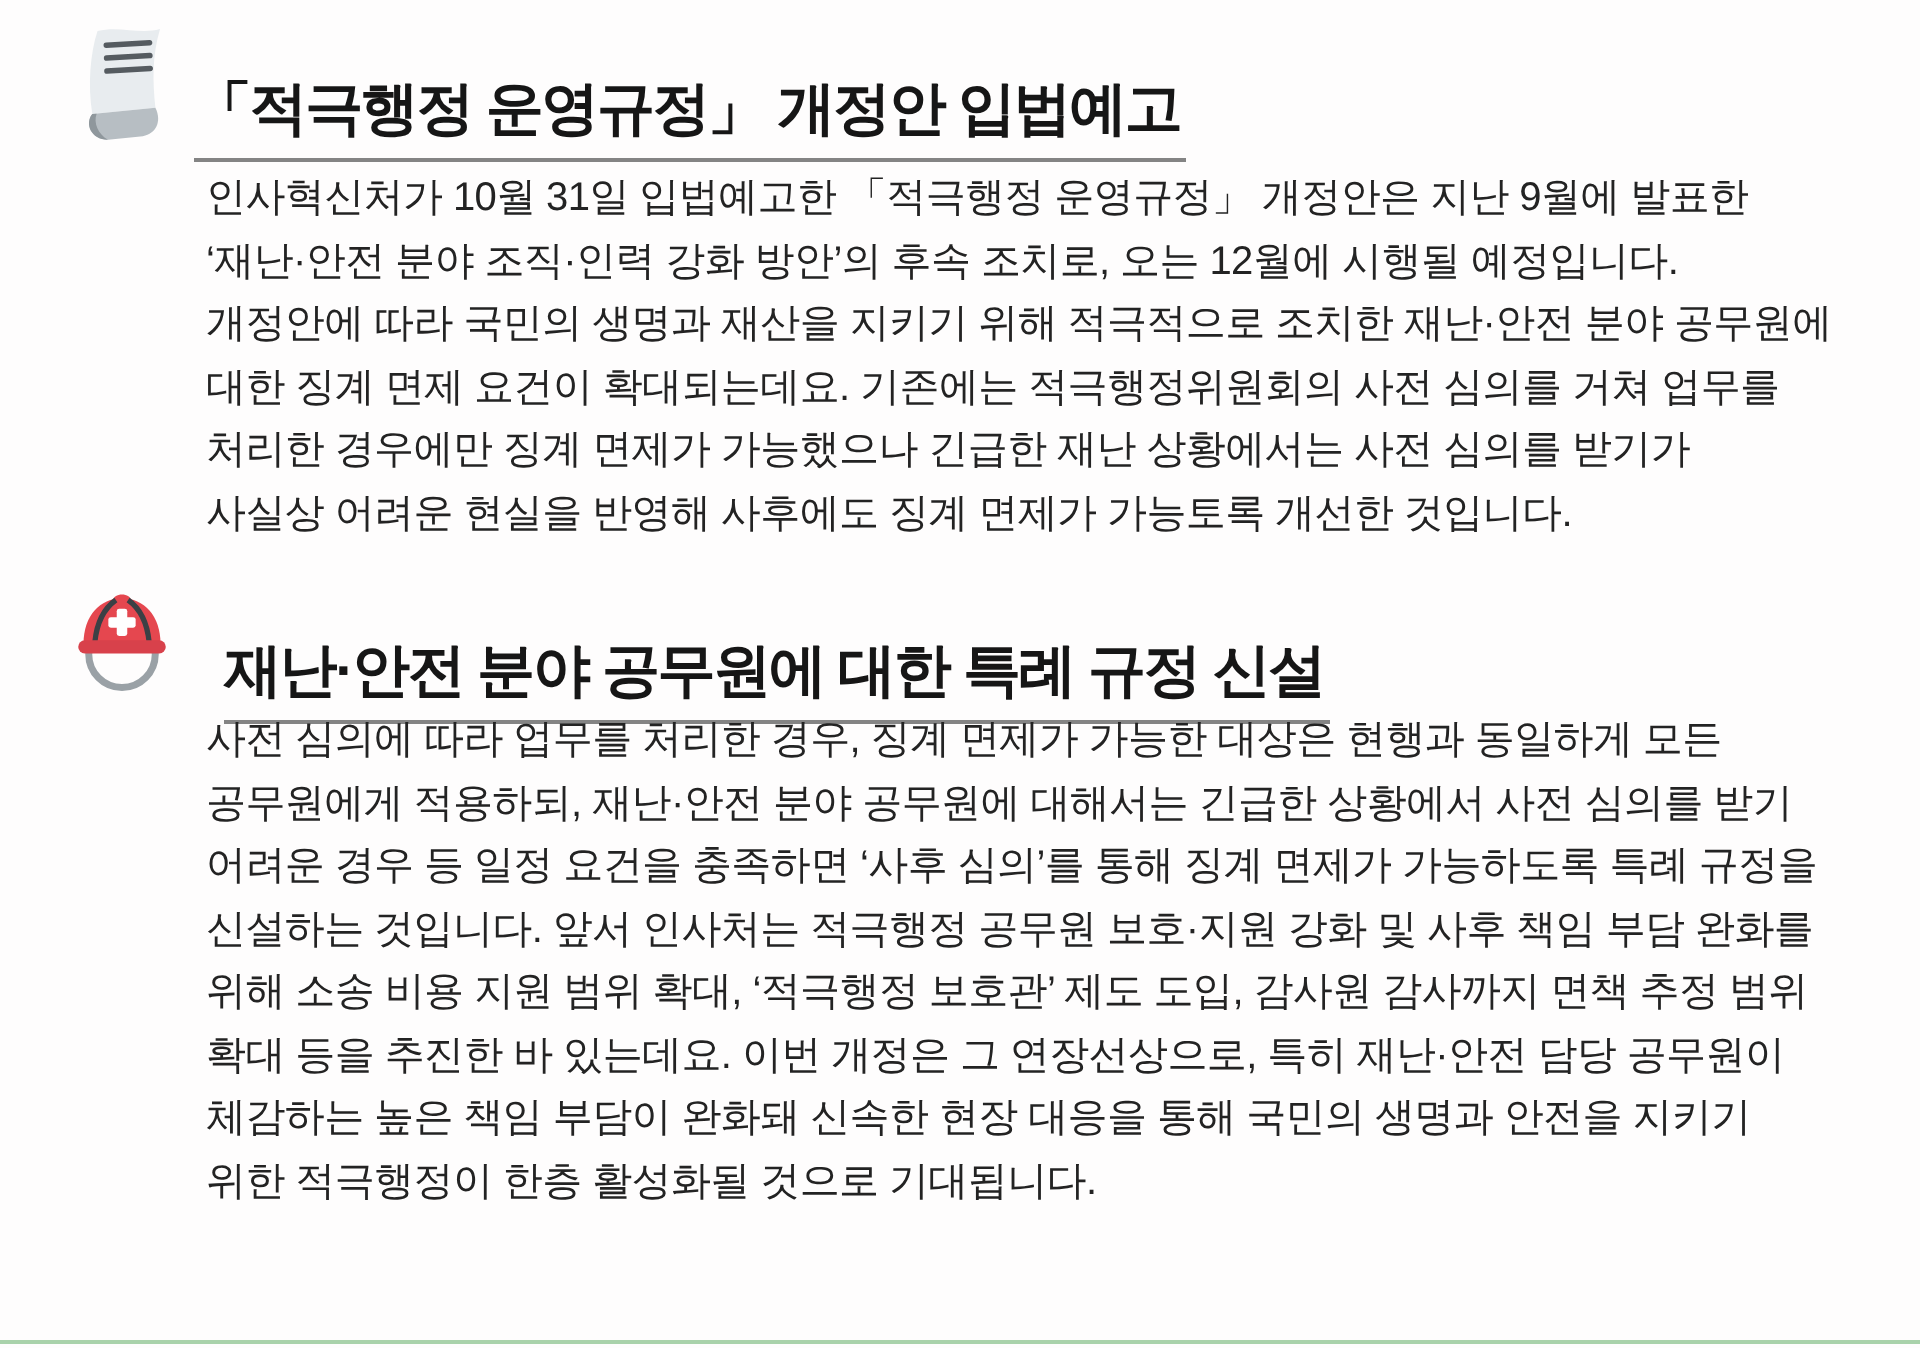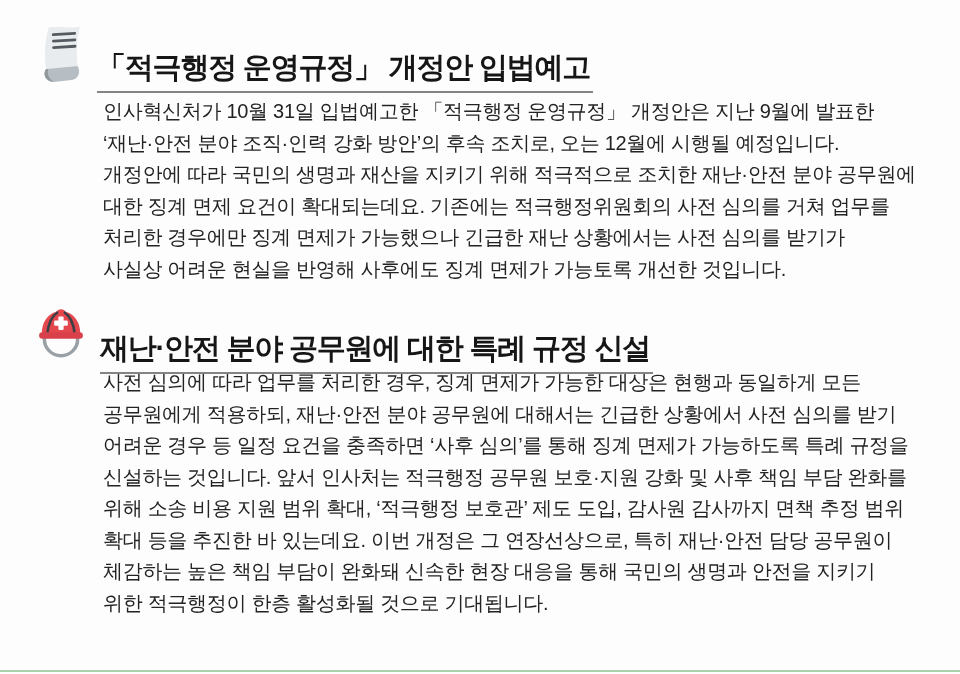--- a/index.html
+++ b/index.html
@@ -3,41 +3,41 @@
 <meta charset="utf-8">
 <style>
   html, body { margin: 0; padding: 0; }
   body {
     width: 960px; height: 674px;
     background: #fefdfd;
     font-family: "Liberation Sans", "DejaVu Sans", sans-serif;
     position: relative;
     overflow: hidden;
   }
-  .page { position: absolute; inset: 0; margin-top: 12px; }
+  .page { position: absolute; inset: 0; }
 
   .icon { position: absolute; }
   .icon-doc    { left: 27px; top: 8px;   width: 68px; height: 70px; }
   .icon-helmet { left: 33px; top: 290px; width: 56px; height: 62px; }
 
   .heading {
     position: absolute;
     display: inline-block;
     font-size: 29px;
     font-weight: 700;
     color: #161616;
     letter-spacing: -1.2px;
     line-height: 1.1;
     border-bottom: 2px solid #848484;
     padding-bottom: 7px;
     padding-right: 3px;
     white-space: nowrap;
   }
   .heading-1 { left: 97px;  top: 21px;  }
-  .heading-2 { left: 100px; top: 297px; }
+  .heading-2 { left: 112px; top: 297px; }
 
   .para {
     position: absolute;
     font-size: 20px;
     line-height: 31.5px;
     color: #232323;
     letter-spacing: -0.3px;
     white-space: pre-line;
     width: 860px;
     margin: 0;

